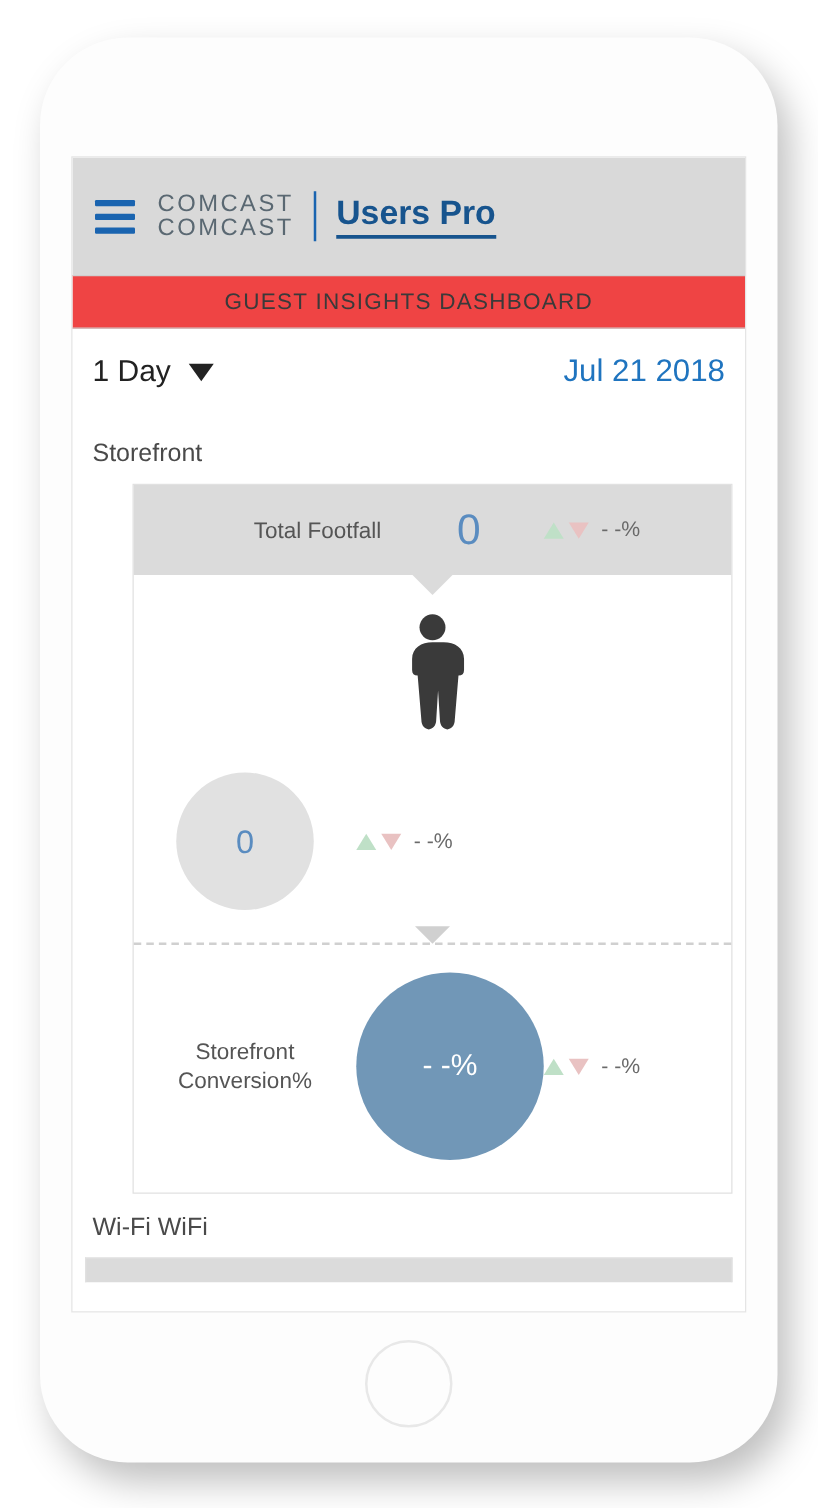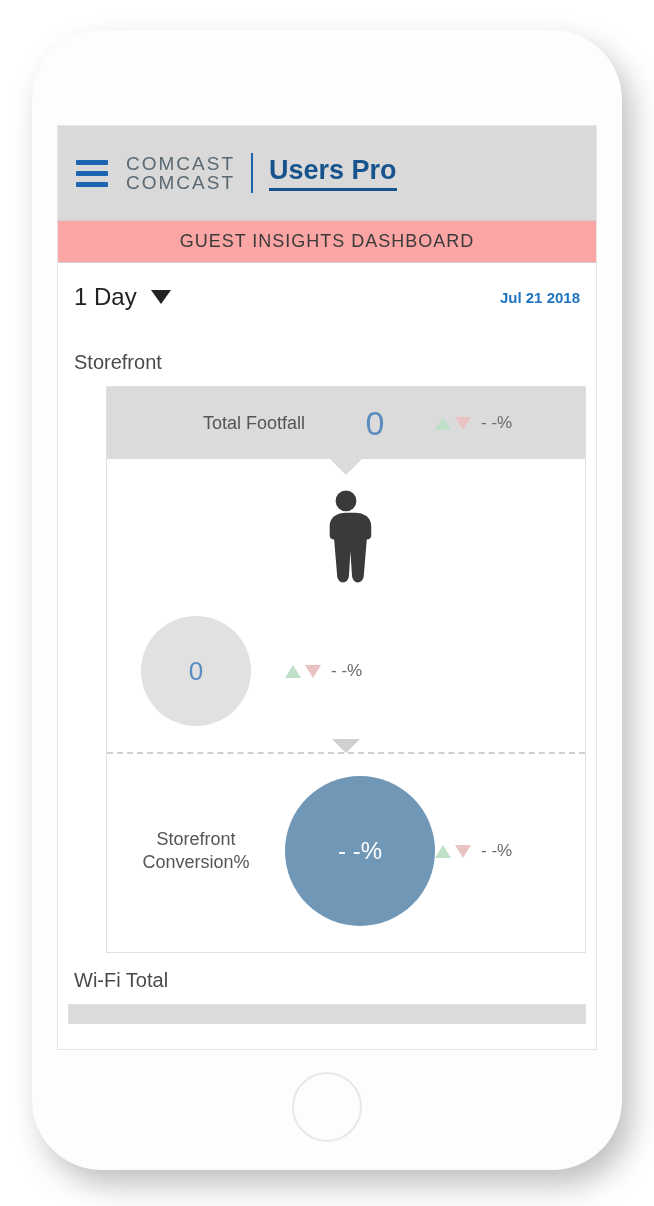--- a/index.html
+++ b/index.html
@@ -83,21 +83,21 @@
     background: #1a64b0;
   }
   .brand-wifi {
     color: #17548e;
     font-weight: 700;
     font-size: 27px;
     border-bottom: 3px solid #17548e;
     padding-bottom: 2px;
   }
   .title-strip {
-    background: #fca5a5;
+    background: #ef4444;
     border-top: 1px solid #cfcfcf;
     border-bottom: 1px solid #cfcfcf;
     text-align: center;
     padding: 10px 0;
     font-size: 18px;
     letter-spacing: 1px;
     color: #3a3a3a;
   }
   .controls {
     display: flex;
@@ -114,22 +114,22 @@
     cursor: pointer;
   }
   .caret-down {
     width: 0; height: 0;
     border-left: 10px solid transparent;
     border-right: 10px solid transparent;
     border-top: 14px solid #222;
   }
   .date-label {
     color: #1f74bf;
-    font-weight: 700;
-    font-size: 15px;
+    font-weight: 400;
+    font-size: 25px;
   }
   
   .content { padding: 10px 10px 0 10px; overflow: hidden; }
   .section-label {
     font-size: 20px;
     color: #4a4a4a;
     padding: 16px 6px 12px 6px;
   }
   .card {
     background: #fff;
@@ -313,19 +313,19 @@
           <div class="circle blue">- -%</div>
           <div class="trend">
             <span class="tri-up"></span>
             <span class="tri-down"></span>
             <span>- -%</span>
           </div>
         </div>
 
       </div>
 
-      <div class="section-label">Wi-Fi Total</div>
+      <div class="section-label">Wi-Fi WiFi</div>
       <div class="wifi-card"></div>
     </div>
 
   </div>
   <div class="home-btn"></div>
 </div>
 
 </body></html>

